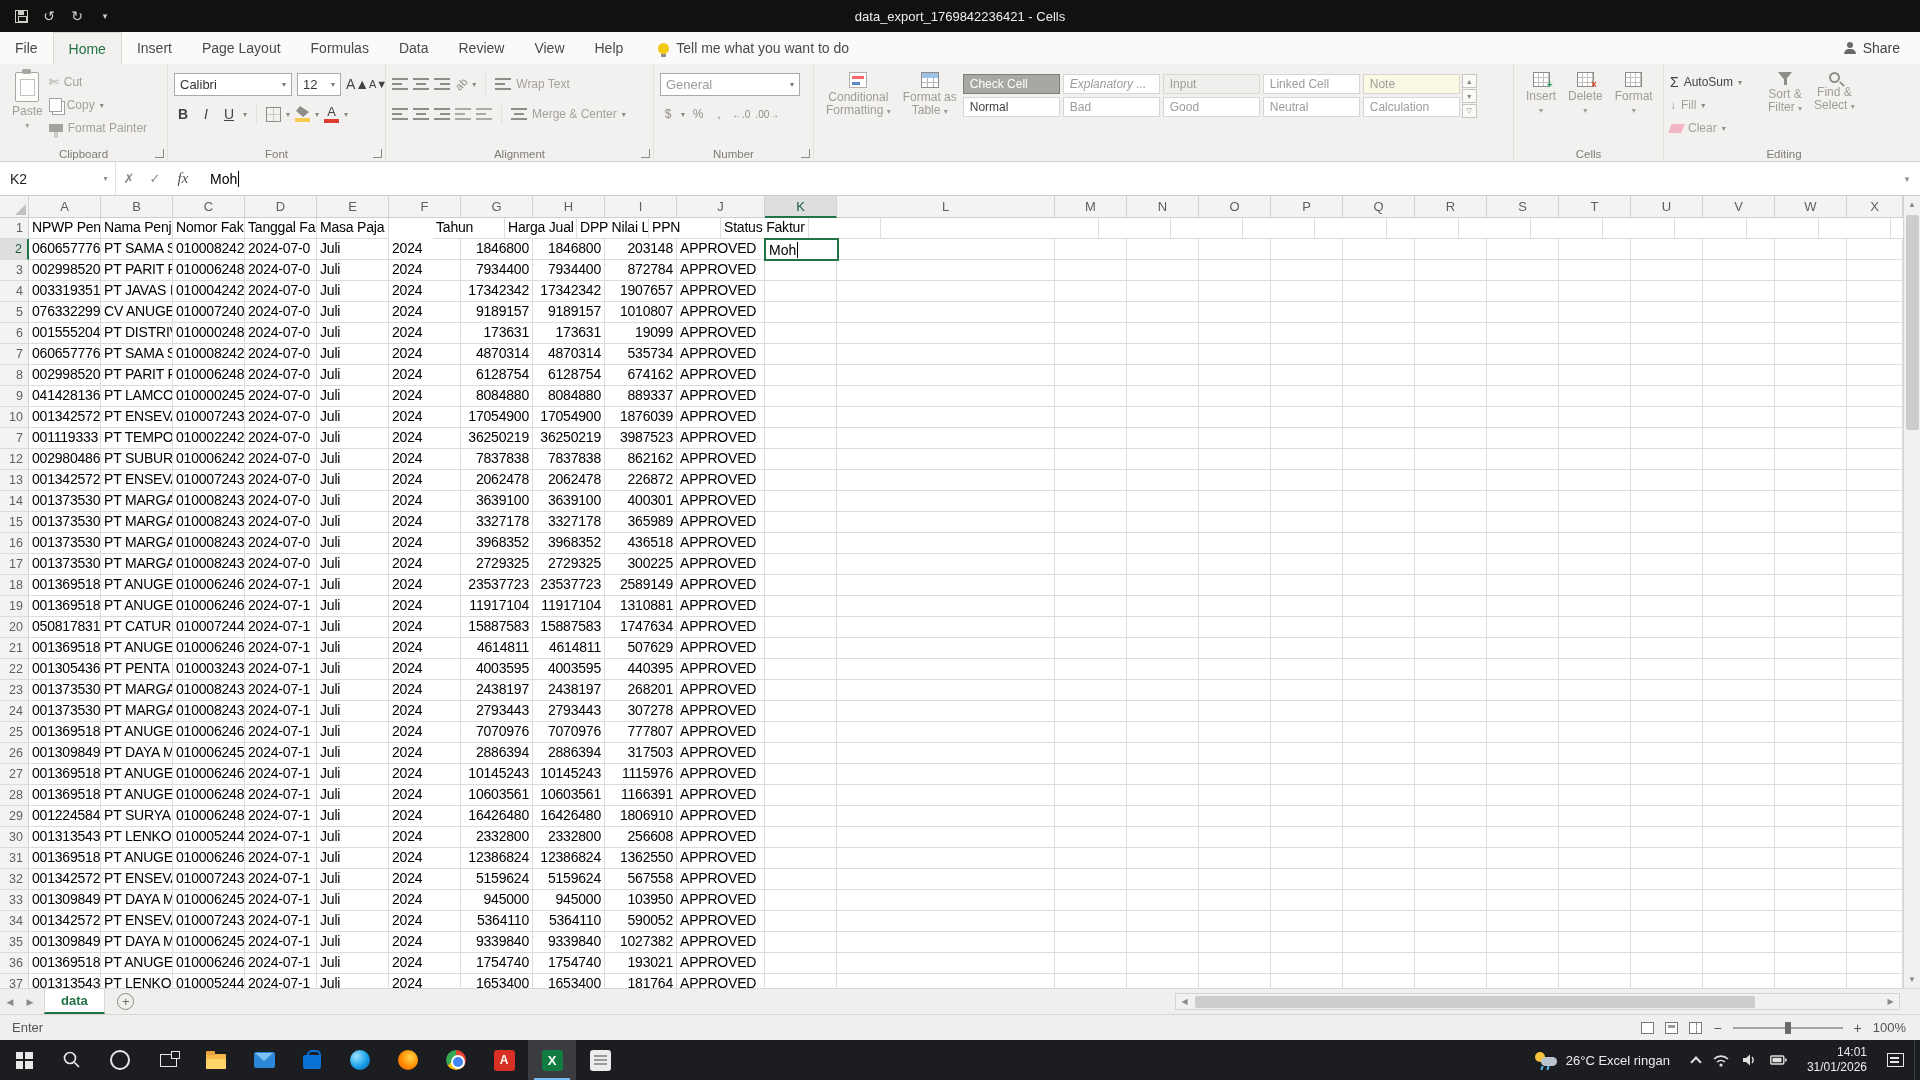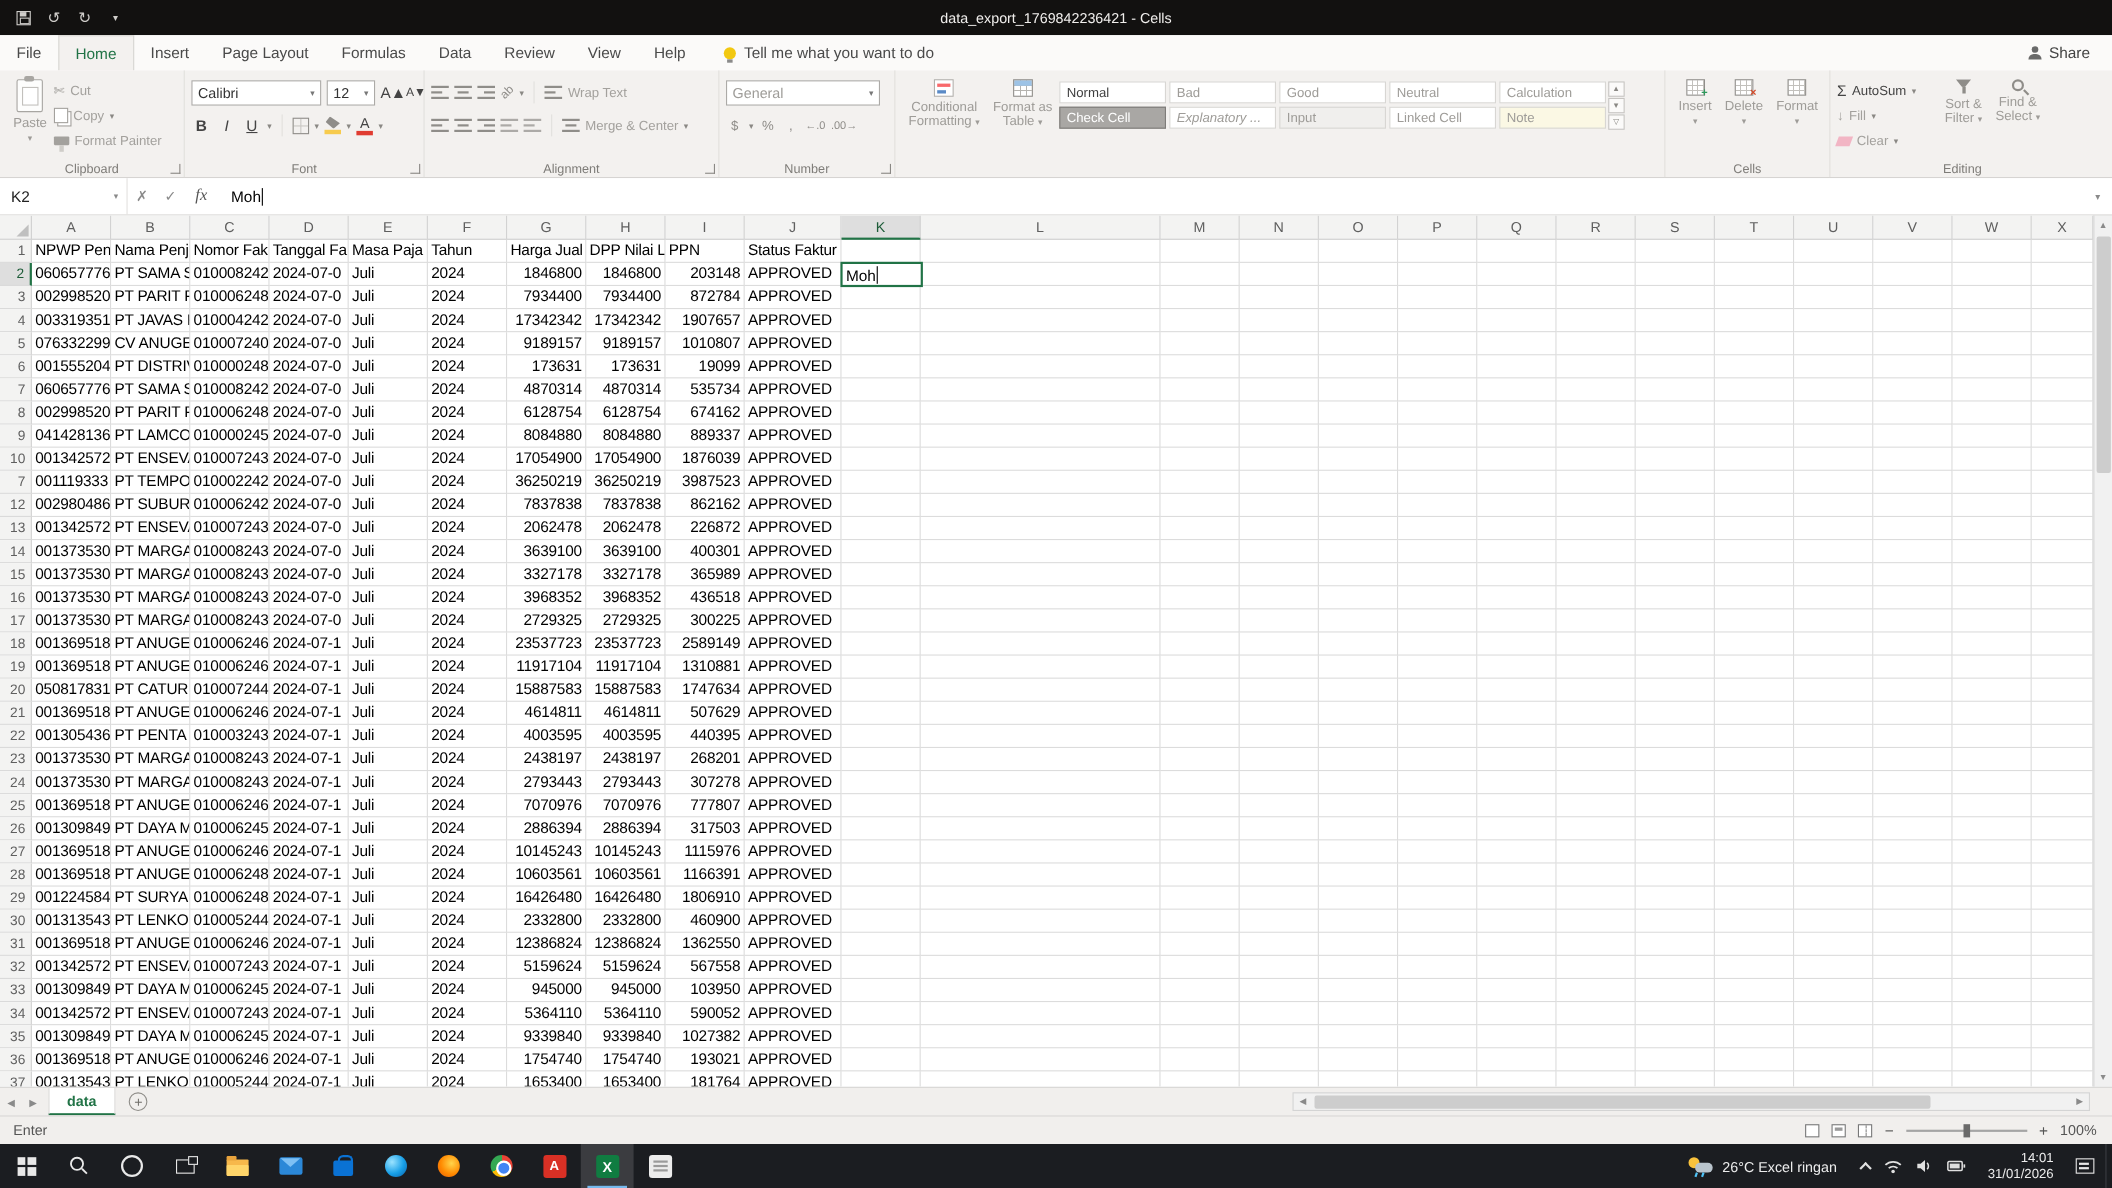--- a/index.html
+++ b/index.html
@@ -336,33 +336,33 @@
     <div class="rgroup" style="width:700px">
       <div class="bigbtn">
         <span class="ic-cf"></span>
         <span class="twoLine"><span>Conditional</span><br><span>Formatting</span> <span class="dd">▾</span></span>
       </div>
       <div class="bigbtn">
         <span class="ic-ft"></span>
         <span class="twoLine"><span>Format as</span><br><span>Table</span> <span class="dd">▾</span></span>
       </div>
       <div class="gallery">
+        <div class="grow-g" id="gallery-row-2">
+            <div class="gitem gs-check">Check Cell</div>
+            <div class="gitem gs-ital">Explanatory ...</div>
+            <div class="gitem gs-input">Input</div>
+            <div class="gitem ">Linked Cell</div>
+            <div class="gitem gs-note">Note</div>
+          </div>
         <div class="grow-g" id="gallery-row-1">
             <div class="gitem gs-normal">Normal</div>
             <div class="gitem ">Bad</div>
             <div class="gitem ">Good</div>
             <div class="gitem ">Neutral</div>
             <div class="gitem ">Calculation</div>
-          </div>
-        <div class="grow-g" id="gallery-row-2">
-            <div class="gitem gs-check">Check Cell</div>
-            <div class="gitem gs-ital">Explanatory ...</div>
-            <div class="gitem gs-input">Input</div>
-            <div class="gitem ">Linked Cell</div>
-            <div class="gitem gs-note">Note</div>
           </div>
       </div>
       <div class="gscroll">
         <span class="gs-btn">▲</span>
         <span class="gs-btn">▼</span>
         <span class="gs-btn">▽</span>
       </div>
     </div>
 
     <div class="rgroup" style="width:150px">
@@ -460,21 +460,21 @@
         <div class="colh" style="width: 56px;">X</div>
       </div>
     <div class="grid-body" id="grid-body">
         <div class="grow">
           <div class="rowh">1</div>
           <div class="cell" style="width: 72px;">NPWP Pen</div>
           <div class="cell" style="width: 72px;">Nama Penj</div>
           <div class="cell" style="width: 72px;">Nomor Fak</div>
           <div class="cell" style="width: 72px;">Tanggal Fa</div>
           <div class="cell" style="width: 72px;">Masa Paja</div>
-          <div class="cell" style="width: 72px;">Tahun</div>
+          <div class="cell" style="width: 72px; margin-left: 44px;">Tahun</div>
           <div class="cell" style="width: 72px;">Harga Jual</div>
           <div class="cell" style="width: 72px;">DPP Nilai L</div>
           <div class="cell" style="width: 72px;">PPN</div>
           <div class="cell" style="width: 88px;">Status Faktur</div>
           <div class="cell" style="width: 72px;"></div>
           <div class="cell" style="width: 218px;"></div>
           <div class="cell" style="width: 72px;"></div>
           <div class="cell" style="width: 72px;"></div>
           <div class="cell" style="width: 72px;"></div>
           <div class="cell" style="width: 72px;"></div>
@@ -1246,21 +1246,21 @@
         <div class="grow">
           <div class="rowh">30</div>
           <div class="cell" style="width: 72px;">001313543</div>
           <div class="cell" style="width: 72px;">PT LENKO</div>
           <div class="cell" style="width: 72px;">010005244</div>
           <div class="cell" style="width: 72px;">2024-07-1</div>
           <div class="cell" style="width: 72px;">Juli</div>
           <div class="cell" style="width: 72px;">2024</div>
           <div class="cell num" style="width: 72px;">2332800</div>
           <div class="cell num" style="width: 72px;">2332800</div>
-          <div class="cell num" style="width: 72px;">460900</div>
+          <div class="cell num" style="width: 72px;">256608</div>
           <div class="cell" style="width: 88px;">APPROVED</div>
           <div class="cell" style="width: 72px;"></div>
           <div class="cell" style="width: 218px;"></div>
           <div class="cell" style="width: 72px;"></div>
           <div class="cell" style="width: 72px;"></div>
           <div class="cell" style="width: 72px;"></div>
           <div class="cell" style="width: 72px;"></div>
           <div class="cell" style="width: 72px;"></div>
           <div class="cell" style="width: 72px;"></div>
           <div class="cell" style="width: 72px;"></div>

